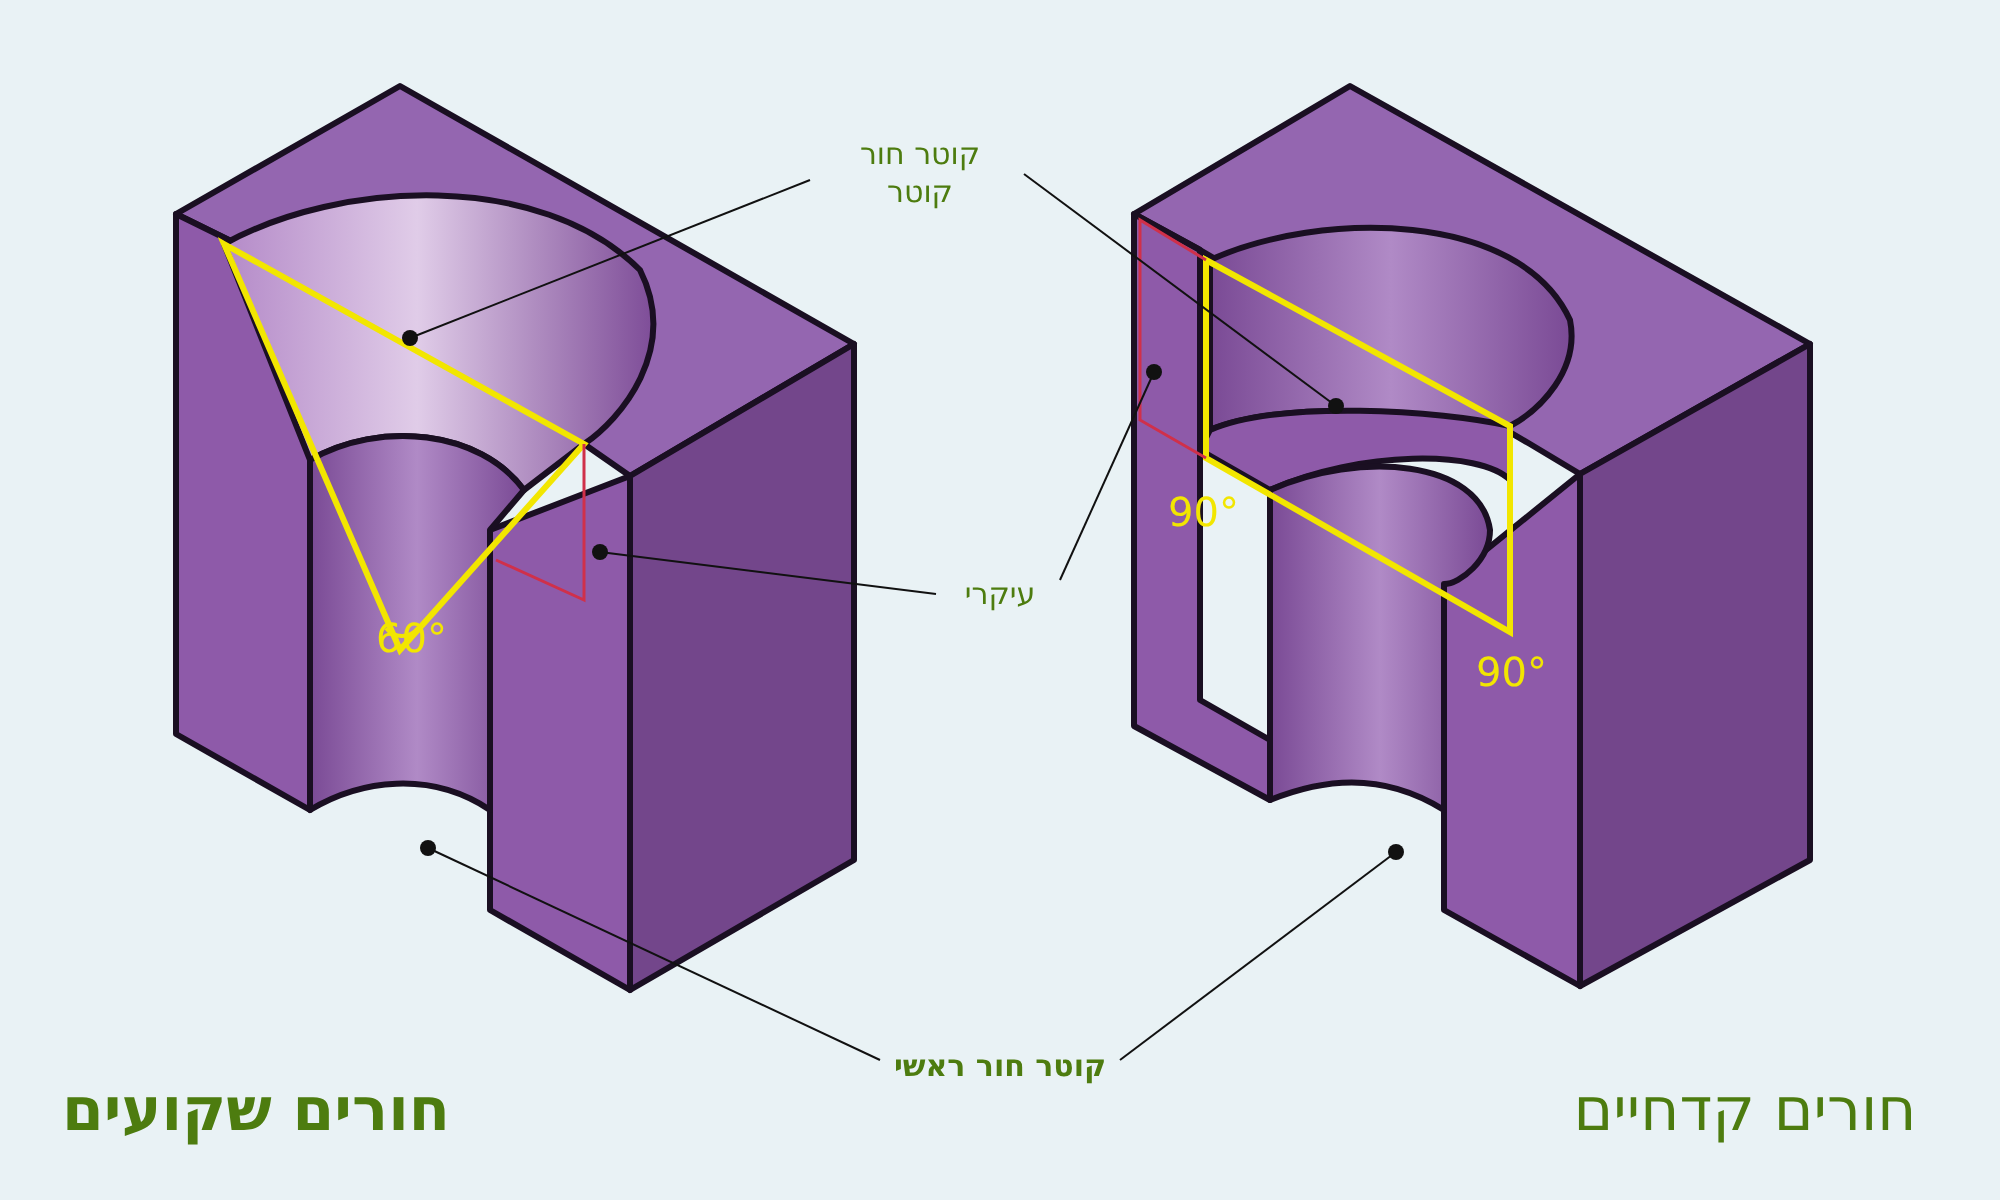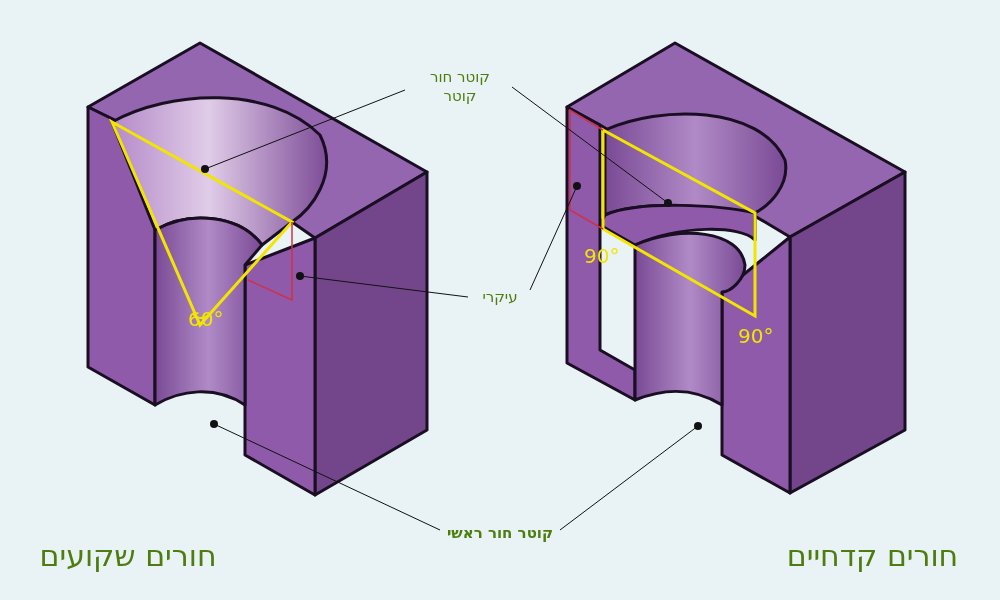--- a/index.html
+++ b/index.html
@@ -71,14 +71,14 @@
 <div class="lbl" style="left:188px;top:268px;color:#f2e600;font-size:20px;direction:ltr;margin-top:39px;">60°</div>
 <div class="lbl" style="left:584px;top:244px;color:#f2e600;font-size:20px;direction:ltr;">90°</div>
 <div class="lbl" style="left:738px;top:324px;color:#f2e600;font-size:20px;direction:ltr;">90°</div>
 
 <div class="lbl small" style="left:410px;top:68px;width:100px;">
   <div>קוטר חור</div>
   <div>קוטר</div>
 </div>
 <div class="lbl small" style="left:470px;top:288px;width:60px;">עיקרי</div>
 <div class="lbl small" style="left:440px;top:524px;width:120px;font-weight:bold;">קוטר חור ראשי</div>
-<div class="lbl big" style="left:28px;top:538px;width:200px;">חורים שקועים</div>
+<div class="lbl big" style="left:28px;top:538px;width:200px;font-weight:bold;">חורים שקועים</div>
 <div class="lbl big" style="left:775px;top:538px;width:195px;">חורים קדחיים</div>
 
 </body></html>

